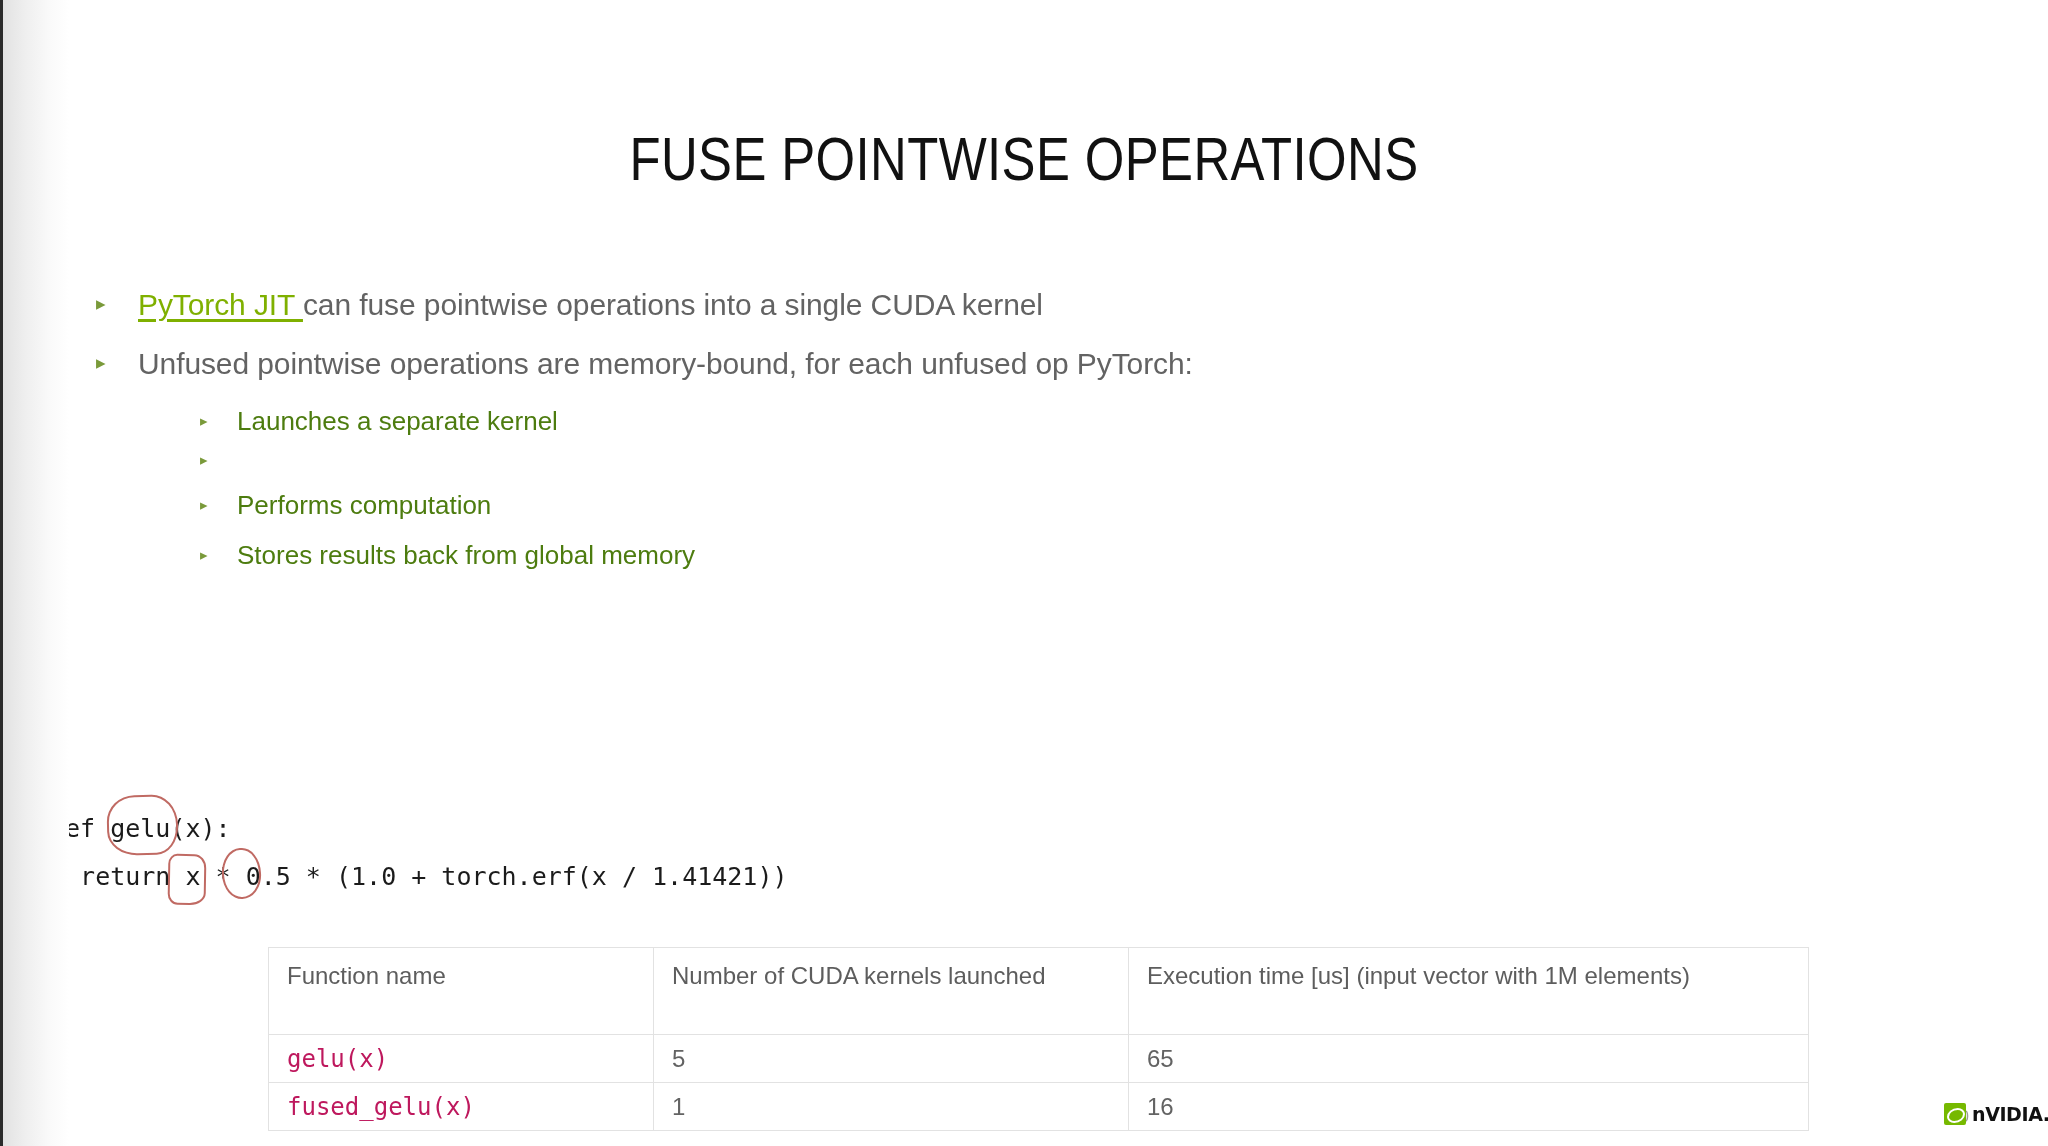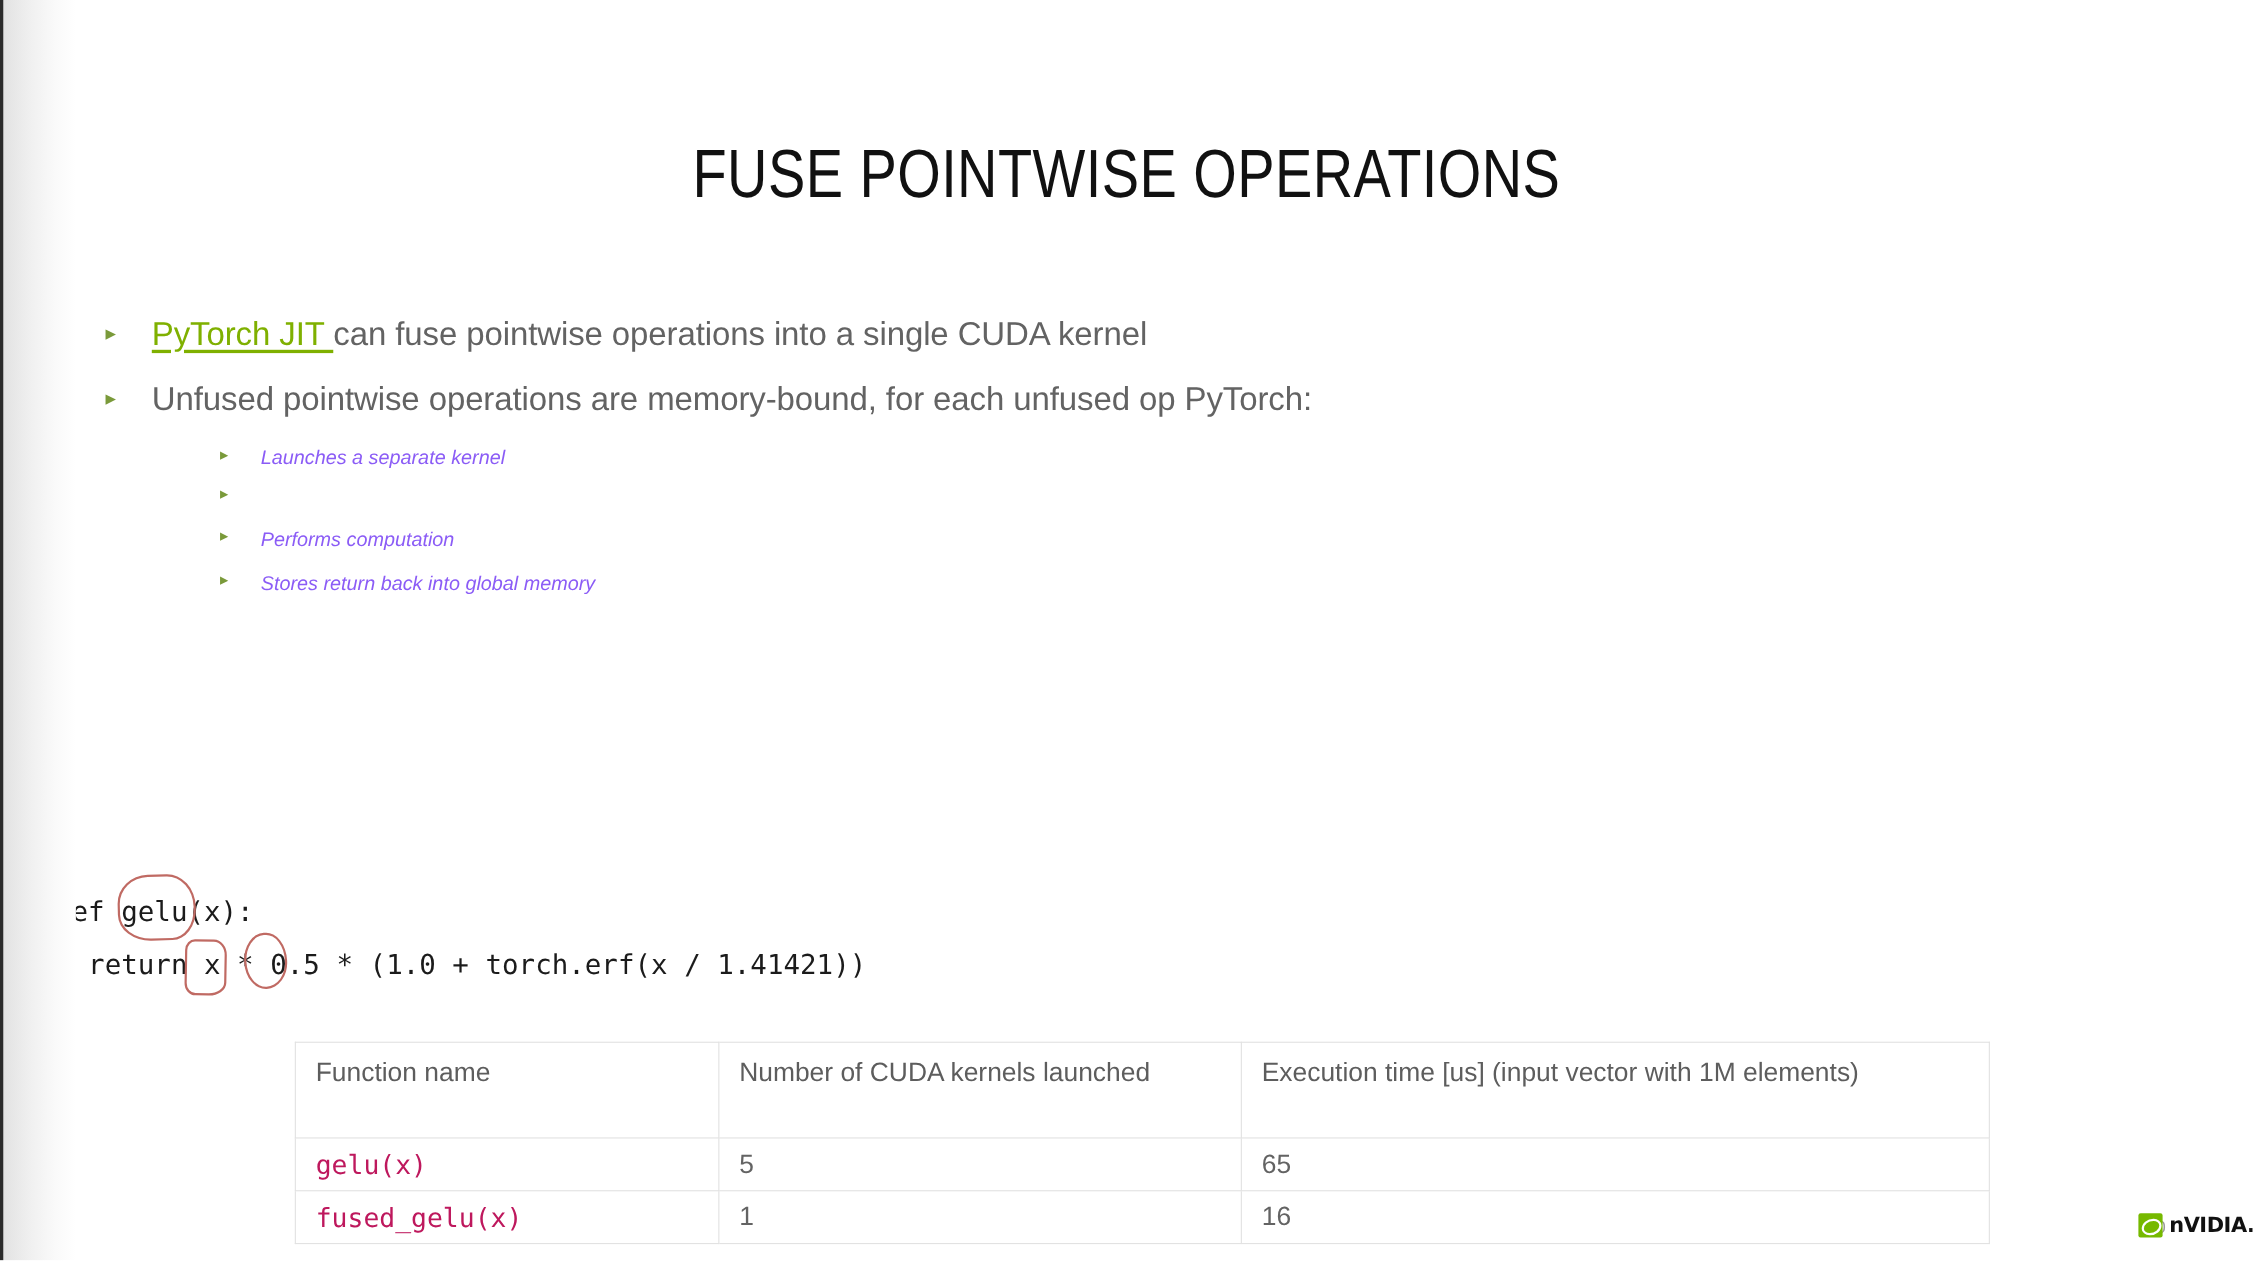--- a/index.html
+++ b/index.html
@@ -100,24 +100,23 @@
   .bullet-l2 .marker {
     flex: 0 0 auto;
     width: 37px;
     color: #7a9a3a;
     font-size: 15px;
     line-height: 1;
     position: relative;
     top: -4px;
   }
   .bullet-l2 .btext {
-    font-size: 18px;
-    color: #8b5cf6;
+    font-size: 26px;
+    color: #4d7c0f;
     white-space: nowrap;
-    font-style: italic;
   }
 
   
   .codeblock {
     position: absolute;
     font-family: "DejaVu Sans Mono", "Liberation Mono", monospace;
     font-size: 25px;
     color: #1b1b1b;
     white-space: pre;
     line-height: 48px;
@@ -256,21 +255,21 @@
       </div>
       <div class="bullet-l2">
         <span class="marker">▸</span>
       </div>
       <div class="bullet-l2">
         <span class="marker">▸</span>
         <span class="btext">Performs computation</span>
       </div>
       <div class="bullet-l2">
         <span class="marker">▸</span>
-        <span class="btext">Stores return back into global memory</span>
+        <span class="btext">Stores results back from global memory</span>
       </div>
     </div>
 
   </div>
 
   <div class="codeblock" id="code-unfused"><span>def gelu(x):</span>
 <span>  return x * 0.5 * (1.0 + torch.erf(x / 1.41421))</span></div>
 
   <div class="annot" id="annot-gelu"></div>
   <div class="annot" id="annot-x"></div>

